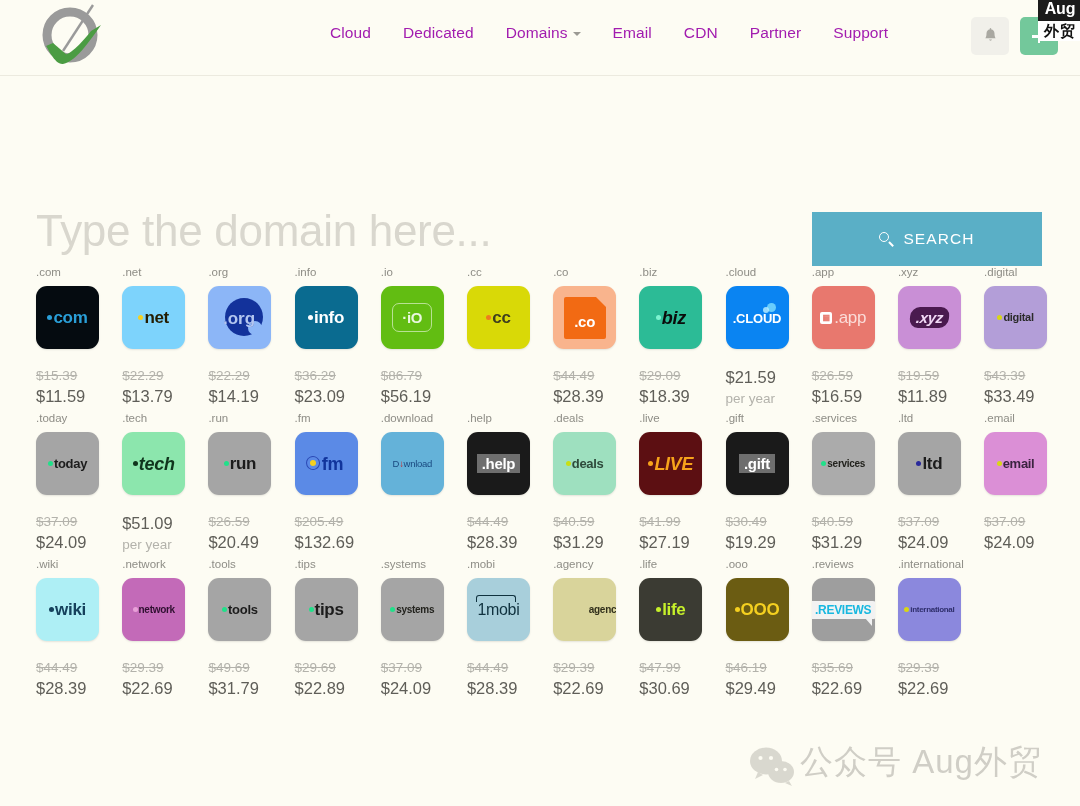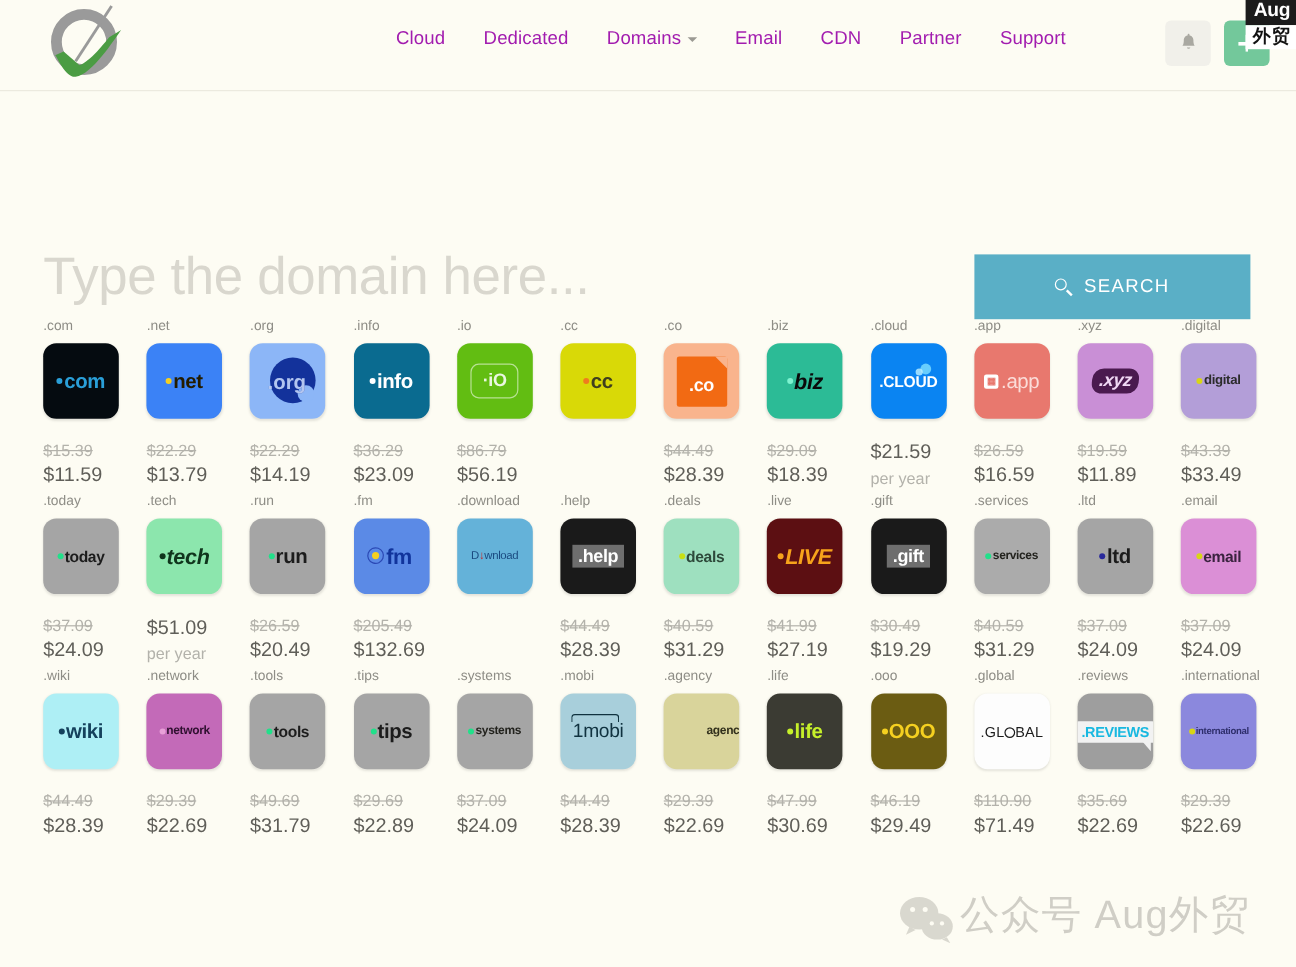--- a/index.html
+++ b/index.html
@@ -286,21 +286,21 @@
           <span class="dot" style="background:#2a9fd8"></span>
           <span class="tile-txt" style="color:#2a9fd8;font-size:17px;">com</span>
         </div>
         <div class="prices">
           <div class="price-old">$15.39</div>
           <div class="price-new">$11.59</div>
         </div>
       </div>
       <div class="cell">
         <div class="tld-label">.net</div>
-        <div class="tile" style="background:#3b82f6">
+        <div class="tile" style="background:#7dd3fc">
           <span class="dot" style="background:#f5d020"></span>
           <span class="tile-txt" style="color:#241c00;font-size:17px;">net</span>
         </div>
         <div class="prices">
           <div class="price-old">$22.29</div>
           <div class="price-new">$13.79</div>
         </div>
       </div>
       <div class="cell">
         <div class="tld-label">.org</div>
@@ -651,30 +651,20 @@
       </div>
       <div class="cell">
         <div class="tld-label">.ooo</div>
         <div class="tile" style="background:#6b5c12">
           <span class="dot" style="background:#f5d020"></span>
           <span class="tile-txt" style="color:#f5d020;font-size:17px;">OOO</span>
         </div>
         <div class="prices">
           <div class="price-old">$46.19</div>
           <div class="price-new">$29.49</div>
-        </div>
-      </div>
-      <div class="cell">
-        <div class="tld-label">.global</div>
-        <div class="tile" style="background:#fdfdfd">
-          <span class="tile-txt" style="color:#1c1c1c;font-size:12px;font-weight:normal;letter-spacing:.2px;">.GL<span style="display:inline-block;width:9px;height:9px;border:1.4px solid #1c1c1c;border-radius:50%;position:relative;top:1px;"></span>BAL</span>
-        </div>
-        <div class="prices">
-          <div class="price-old">$110.90</div>
-          <div class="price-new">$71.49</div>
         </div>
       </div>
       <div class="cell">
         <div class="tld-label">.reviews</div>
         <div class="tile" style="background:#9e9e9e">
           <span style="position:relative;display:flex;align-items:center;justify-content:center;padding:3px 5px;background:#f2f2f2;border-radius:3px;">
       <span style="position:absolute;right:4px;bottom:-7px;border-top:8px solid #f2f2f2;border-left:7px solid transparent;"></span>
       <span class="tile-txt" style="color:#18b8e0;font-size:12px;">.REVIEWS</span>
           </span>
         </div>

